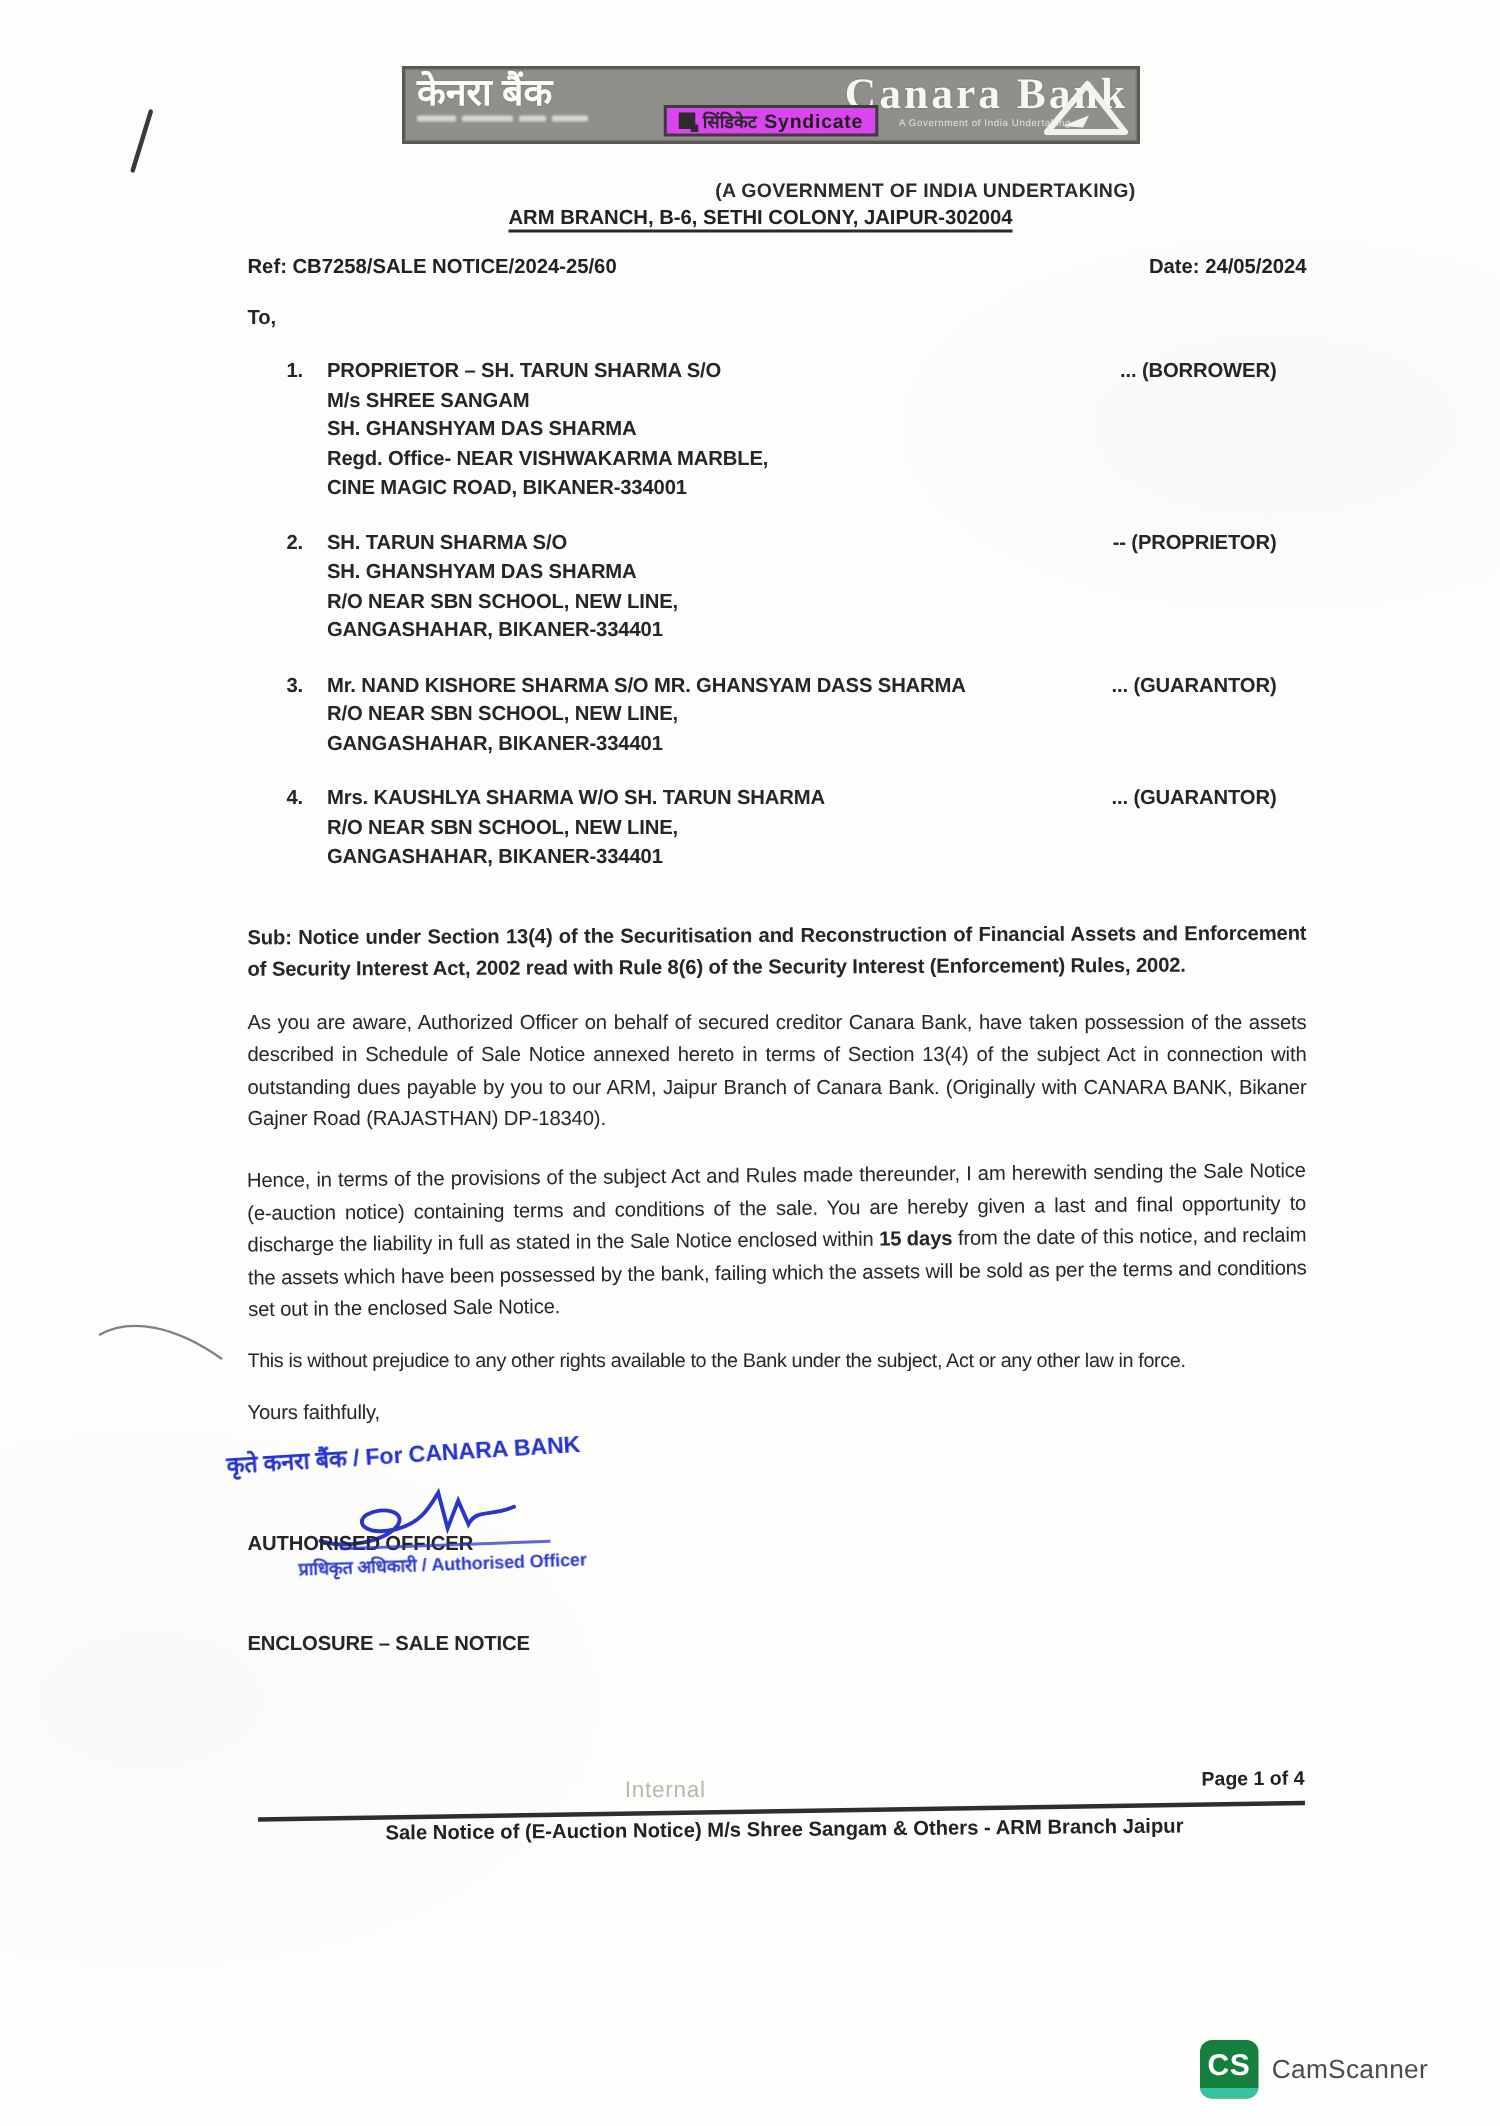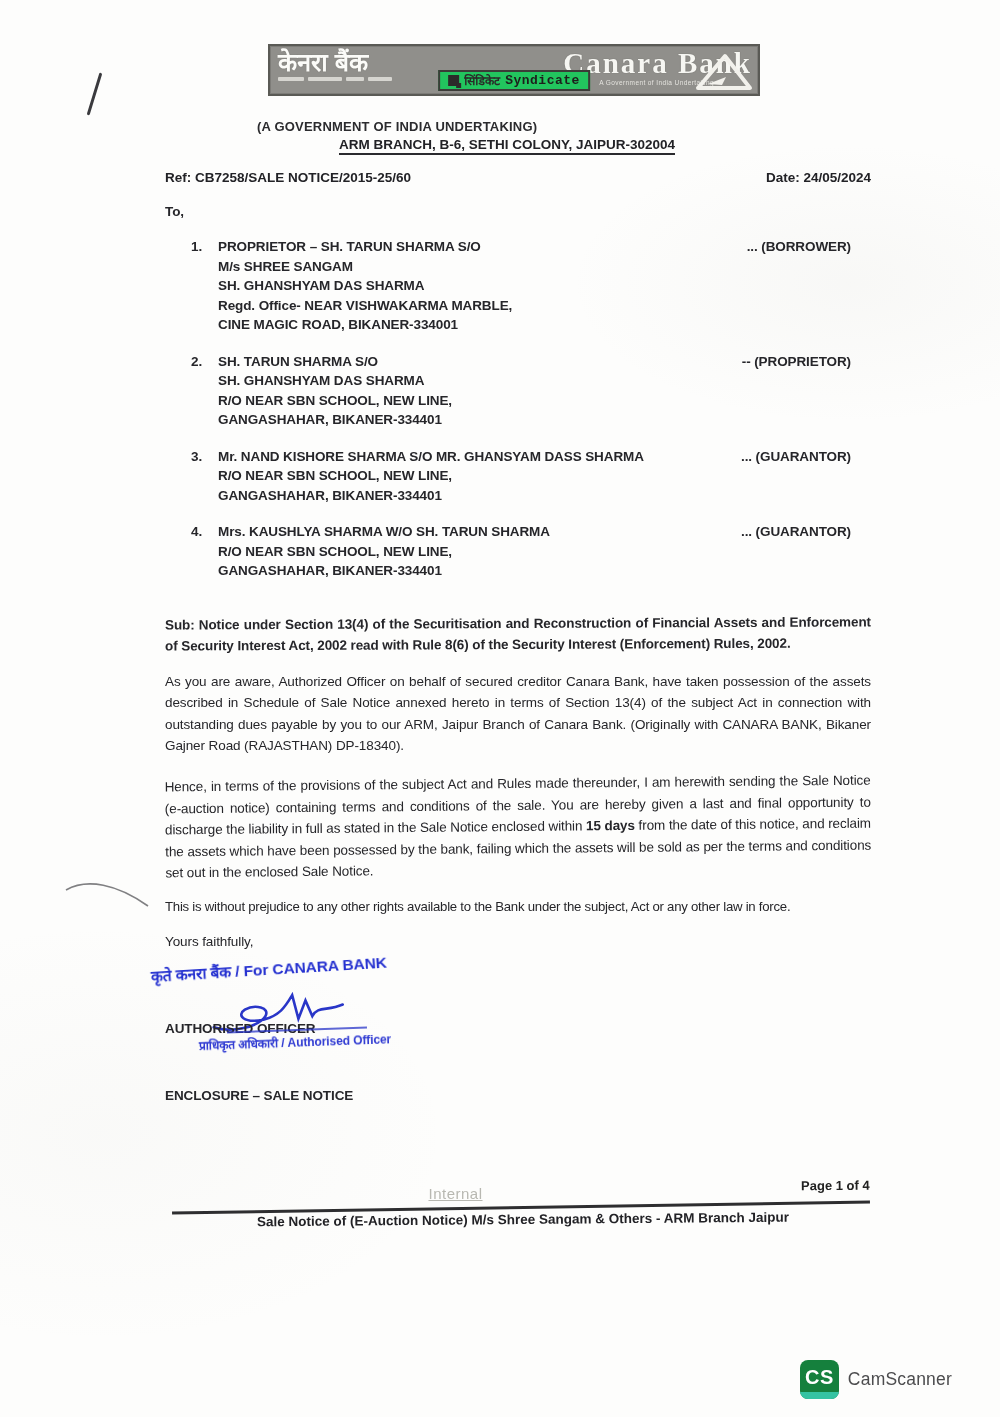--- a/index.html
+++ b/index.html
@@ -41,29 +41,29 @@
   .eng-wrap{margin-left:16px;display:flex;flex-direction:column;align-items:flex-end;flex:1;}
   .english-name{
     font-family:"Liberation Serif", serif;font-weight:bold;font-size:29px;
     color:#f6f6f2;letter-spacing:2px;line-height:1.0;white-space:nowrap;
     text-shadow:0 0 1px #5e5d58;
   }
   .eng-tagline{font-size:6.5px;color:#e4e3de;letter-spacing:.4px;margin-top:1px;margin-right:38px;white-space:nowrap;}
   .tri-logo{position:absolute;right:4px;top:5px;}
   .syndicate-box{
     position:absolute;left:50%;transform:translateX(-50%);bottom:3px;
-    background:#22c55e;border:2px solid #3c3c38;
-    display:flex;align-items:center;gap:5px;padding:0 8px;height:17px;font-family:Liberation Mono, monospace;
+    background:#d946ef;border:2px solid #3c3c38;
+    display:flex;align-items:center;gap:5px;padding:0 8px;height:17px;
   }
   .synd-icon{width:11px;height:11px;background:#2c2c2a;display:inline-block;position:relative;}
   .synd-icon::after{content:"";position:absolute;right:-2px;bottom:-2px;width:5px;height:5px;background:#2c2c2a;}
   .synd-hi{font-size:12px;font-weight:bold;color:#2a2a28;filter:blur(0.3px);}
   .synd-en{font-size:13px;font-weight:bold;color:#1e1e1c;letter-spacing:.5px;}
   .hdr-sub{
-    position:absolute;left:257px;top:119px;width:500px;text-align:left;
+    position:absolute;left:257px;top:119px;width:500px;text-align:right;
     font-size:13px;font-weight:600;color:#2b2b2e;letter-spacing:.2px;
   }
   .hdr-branch{
     position:absolute;left:257px;top:137px;width:500px;text-align:center;
     font-size:13.5px;font-weight:bold;color:#222226;
   }
   .hdr-branch span{border-bottom:2px solid #2a2a2e;padding-bottom:1px;margin-top:33px;}
   
   .ref-row{
     position:absolute;left:165px;top:170px;width:706px;
@@ -100,22 +100,22 @@
     color:#2f3ad2;font-weight:bold;font-size:12px;margin-left:34px;margin-top:1px;
     transform:rotate(-2deg);transform-origin:left;filter:blur(0.45px);width:280px;
   }
   .enclosure{font-weight:bold;margin-top:34px;}
   
   .page-num{
     position:absolute;right:130px;top:1178px;font-size:13px;font-weight:bold;color:#222;
     transform:rotate(-0.5deg);
   }
   .watermark{
-    position:absolute;left:12px;top:1185px;width:887px;text-align:center;
-    font-size:15px;color:#b8b8b1;letter-spacing:.5px;filter:blur(0.3px);text-decoration:underline;
+    position:absolute;left:0;top:1185px;width:887px;text-align:center;
+    font-size:15px;color:#b8b8b1;letter-spacing:.5px;filter:blur(0.3px);
   }
   .footer-line{
     position:absolute;left:172px;top:1206px;width:698px;height:2.5px;background:#2e2e30;
     transform:rotate(-0.9deg);
   }
   .footer-caption{
     position:absolute;left:165px;top:1212px;width:716px;text-align:center;
     font-size:13.5px;font-weight:bold;color:#222226;transform:rotate(-0.5deg);
   }
   
@@ -163,21 +163,21 @@
       <span class="synd-icon"></span>
       <span class="synd-hi">सिंडिकेट</span>
       <span class="synd-en">Syndicate</span>
     </div>
   </div>
   <div class="hdr-sub">(A GOVERNMENT OF INDIA UNDERTAKING)</div>
   <div class="hdr-branch"><span>ARM BRANCH, B-6, SETHI COLONY, JAIPUR-302004</span></div>
 </header>
 
 <div class="ref-row">
-  <span>Ref: CB7258/SALE NOTICE/2015-25/60</span>
+  <span>Ref: CB7258/SALE NOTICE/2024-25/60</span>
   <span>Date: 24/05/2024</span>
 </div>
 
 <div class="letter">
 
   <div class="to-line bold">To,</div>
 
   <div class="recipient">
     <span class="num">1.</span>
     <div class="rlines">

